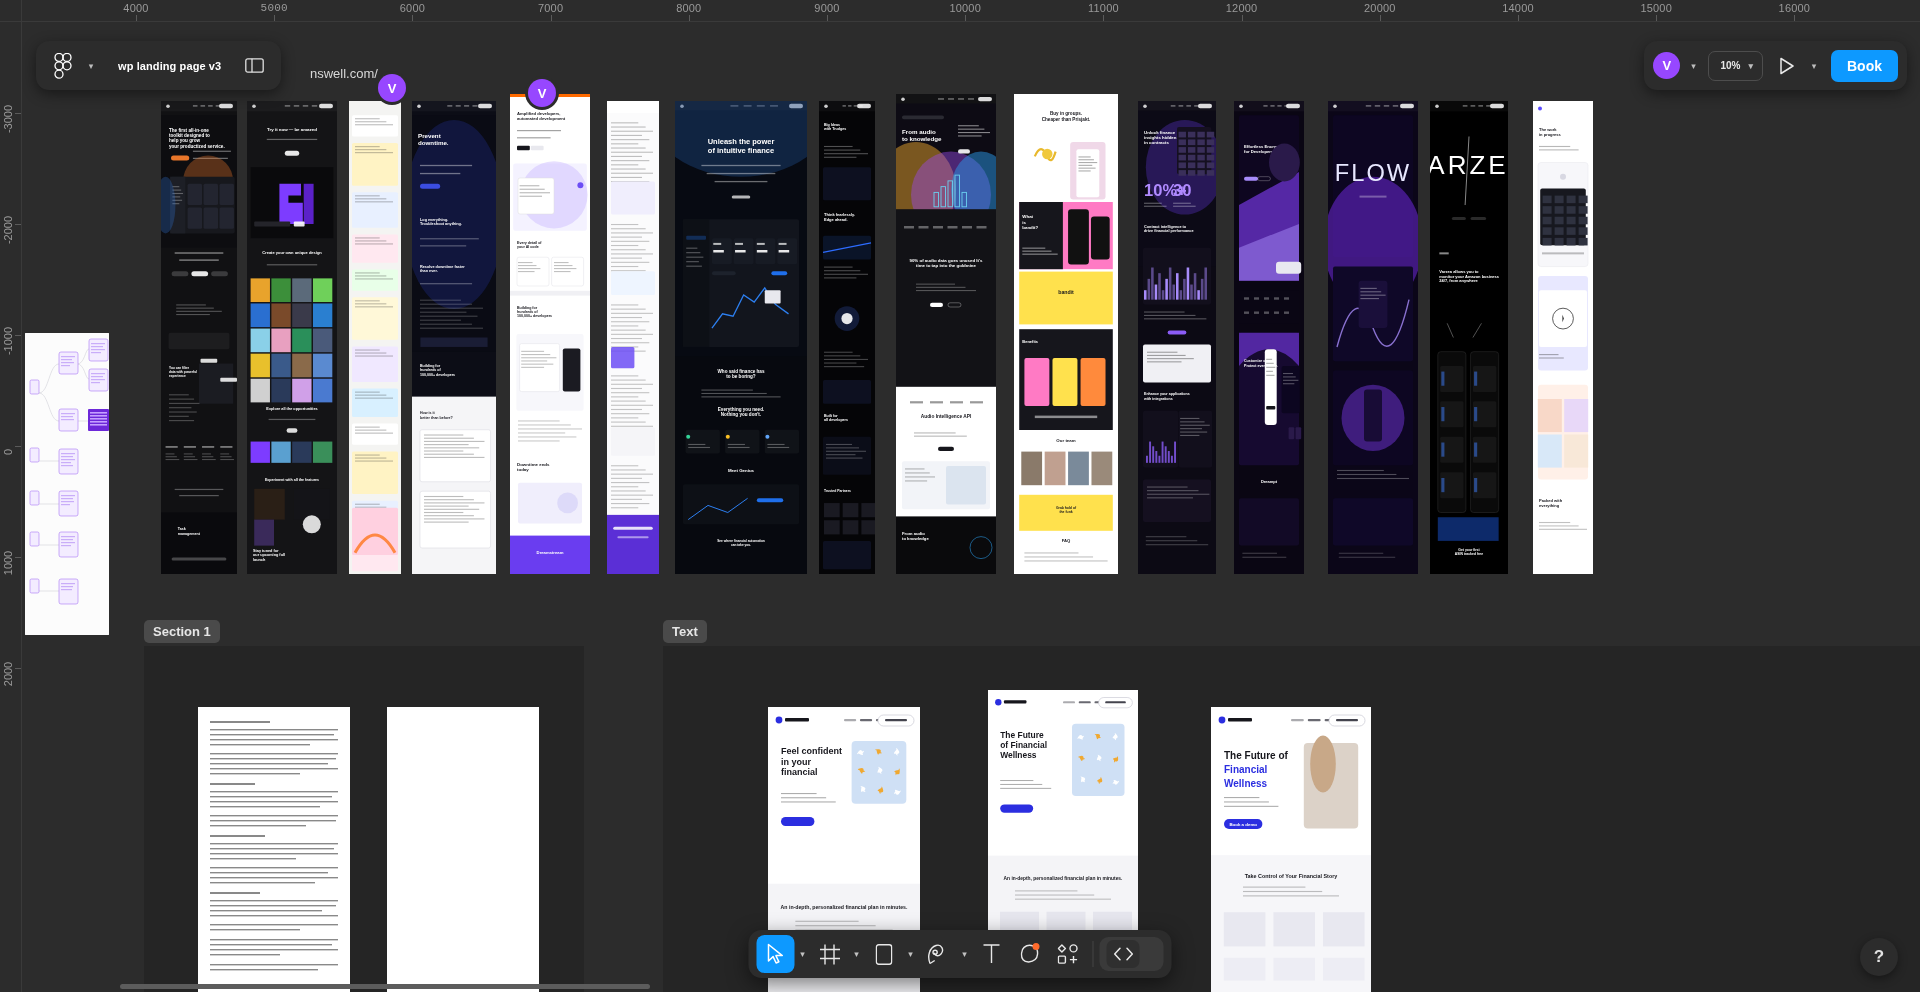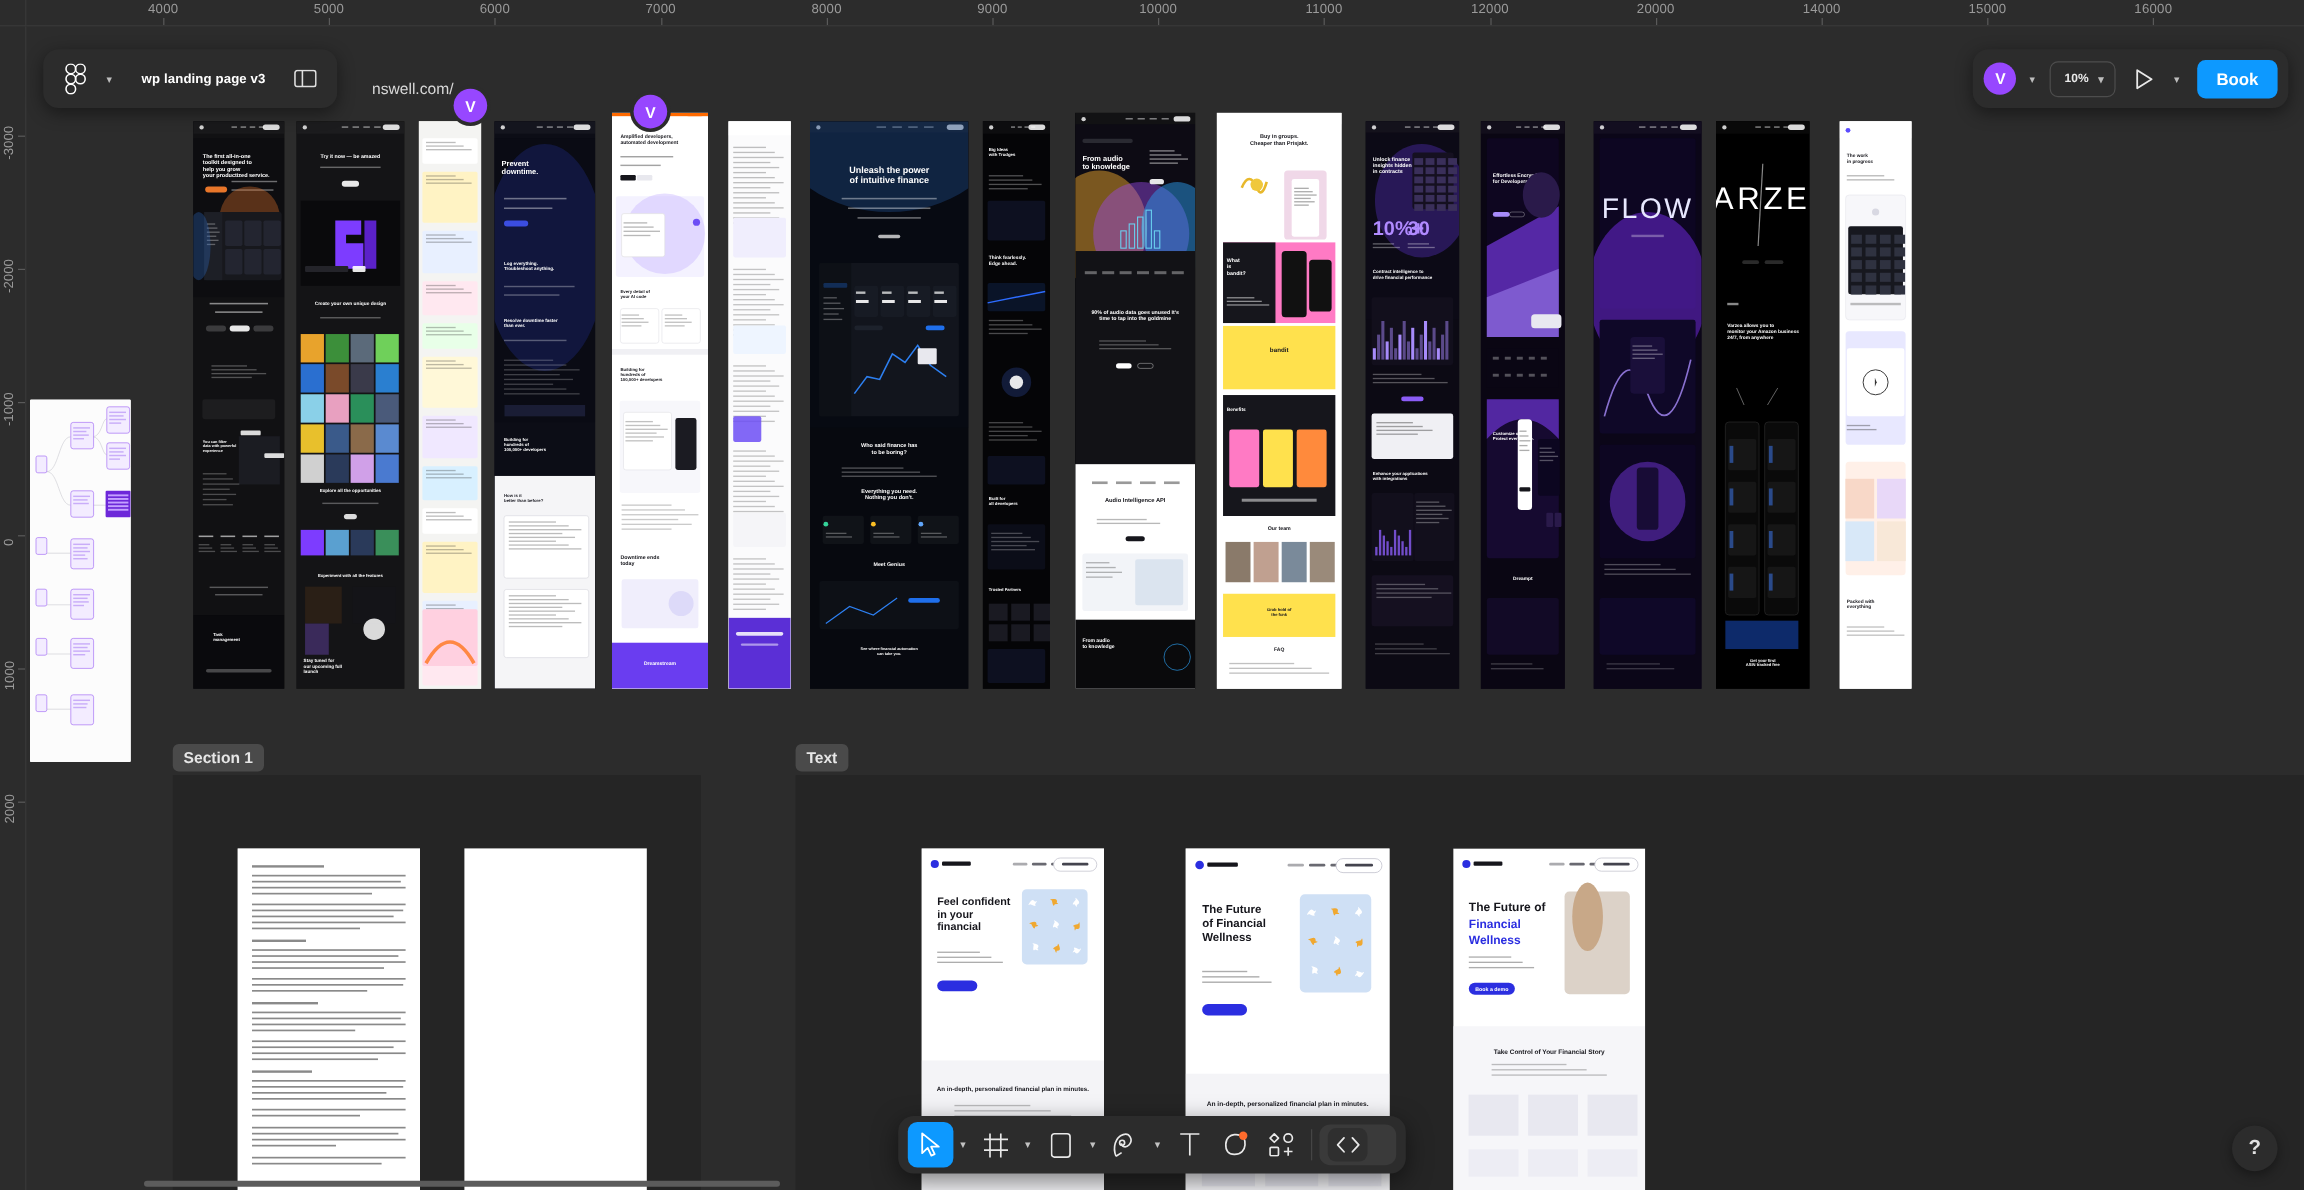--- a/index.html
+++ b/index.html
@@ -100,21 +100,21 @@
 </head>
 <body>
 
 <div id="app">
 
   <div class="ruler-corner"></div>
   <div class="ruler-h" id="rulerH">
       <div class="rh-tick" style="left: 114px;"></div>
       <div class="rh-lab" style="left: 114px;">4000</div>
       <div class="rh-tick" style="left: 252.2px;"></div>
-      <div class="rh-lab" style="left: 252.2px;">5000</div>
+      <div class="rh-lab" style="left: 252.2px; font-family: Liberation Mono, monospace;">5000</div>
       <div class="rh-tick" style="left: 390.4px;"></div>
       <div class="rh-lab" style="left: 390.4px;">6000</div>
       <div class="rh-tick" style="left: 528.6px;"></div>
       <div class="rh-lab" style="left: 528.6px;">7000</div>
       <div class="rh-tick" style="left: 666.8px;"></div>
       <div class="rh-lab" style="left: 666.8px;">8000</div>
       <div class="rh-tick" style="left: 805px;"></div>
       <div class="rh-lab" style="left: 805px;">9000</div>
       <div class="rh-tick" style="left: 943.2px;"></div>
       <div class="rh-lab" style="left: 943.2px;">10000</div>
@@ -1279,21 +1279,21 @@
               <rect x="0" y="176.7" width="152" height="108.3" fill="#f4f4f7"></rect>
               <text x="76" y="202.35" text-anchor="middle" font-family="Liberation Sans" font-size="5.2" font-weight="700" fill="#16161c">An in-depth, personalized financial plan in minutes.</text>
               <rect x="27.36" y="213.75" width="63.232000000000006" height="1.1" fill="#333" opacity="0.3"></rect>
               <rect x="27.36" y="218.15" width="80.256" height="1.1" fill="#333" opacity="0.3"></rect>
               <rect x="27.36" y="222.55" width="97.28" height="1.1" fill="#333" opacity="0.3"></rect>
               <rect x="12.16" y="236.54999999999998" width="39.52" height="28.5" fill="#e6e6ee"></rect>
               <rect x="59.28" y="236.54999999999998" width="39.52" height="28.5" fill="#e6e6ee"></rect>
               <rect x="106.4" y="236.54999999999998" width="39.52" height="28.5" fill="#e6e6ee"></rect>
             </svg>
           </div>
-          <div class="frame" style="left: 325px; top: 61px; width: 170px; height: 285px; background: rgb(255, 255, 255);">
+          <div class="frame" style="left: 325px; top: 44px; width: 150px; height: 285px; background: rgb(255, 255, 255);">
             <svg class="svgwrap" viewBox="0 0 160 285" xmlns="http://www.w3.org/2000/svg" preserveAspectRatio="none">
               <rect width="160" height="285" fill="#ffffff"></rect>
               <circle cx="11" cy="13" r="3.4" fill="#2b2ee0"></circle>
               <rect x="17" y="11" width="24" height="3.4" rx="1" fill="#16161c"></rect>
               <rect x="80" y="12" width="12.8" height="2.2" rx="1" fill="#44444e" opacity="0.45"></rect>
               <rect x="96.8" y="12" width="12.8" height="2.2" rx="1" fill="#44444e" opacity="0.8"></rect>
               <rect x="113.6" y="12" width="12.8" height="2.2" rx="1" fill="#44444e" opacity="0.8"></rect>
               <rect x="130.4" y="12" width="12.8" height="2.2" rx="1" fill="#44444e" opacity="0.8"></rect>
               <rect x="118" y="8" width="36" height="11" rx="5.5" fill="#fff" stroke="#c8c8d2" stroke-width=".7"></rect>
               <rect x="125" y="12" width="22" height="2.2" rx="1" fill="#44444e"></rect>
@@ -1335,21 +1335,21 @@
               <rect x="0" y="176.7" width="160" height="108.3" fill="#f4f4f7"></rect>
               <text x="80" y="202.35" text-anchor="middle" font-family="Liberation Sans" font-size="5.2" font-weight="700" fill="#16161c">An in-depth, personalized financial plan in minutes.</text>
               <rect x="28.799999999999997" y="213.75" width="66.56" height="1.1" fill="#333" opacity="0.3"></rect>
               <rect x="28.799999999999997" y="218.15" width="84.48" height="1.1" fill="#333" opacity="0.3"></rect>
               <rect x="28.799999999999997" y="222.55" width="102.4" height="1.1" fill="#333" opacity="0.3"></rect>
               <rect x="12.8" y="236.54999999999998" width="41.6" height="28.5" fill="#e6e6ee"></rect>
               <rect x="62.400000000000006" y="236.54999999999998" width="41.6" height="28.5" fill="#e6e6ee"></rect>
               <rect x="112" y="236.54999999999998" width="41.6" height="28.5" fill="#e6e6ee"></rect>
             </svg>
           </div>
-          <div class="frame" style="left: 548px; top: 61px; width: 160px; height: 285px; background: #737373;">
+          <div class="frame" style="left: 548px; top: 61px; width: 160px; height: 285px; background: #fef9c3;">
             <svg class="svgwrap" viewBox="0 0 160 285" xmlns="http://www.w3.org/2000/svg" preserveAspectRatio="none">
               <rect width="160" height="285" fill="#ffffff"></rect>
               <circle cx="11" cy="13" r="3.4" fill="#2b2ee0"></circle>
               <rect x="17" y="11" width="24" height="3.4" rx="1" fill="#16161c"></rect>
               <rect x="80" y="12" width="12.8" height="2.2" rx="1" fill="#44444e" opacity="0.45"></rect>
               <rect x="96.8" y="12" width="12.8" height="2.2" rx="1" fill="#44444e" opacity="0.8"></rect>
               <rect x="113.6" y="12" width="12.8" height="2.2" rx="1" fill="#44444e" opacity="0.8"></rect>
               <rect x="130.4" y="12" width="12.8" height="2.2" rx="1" fill="#44444e" opacity="0.8"></rect>
               <rect x="118" y="8" width="36" height="11" rx="5.5" fill="#fff" stroke="#c8c8d2" stroke-width=".7"></rect>
               <rect x="125" y="12" width="22" height="2.2" rx="1" fill="#44444e"></rect>

